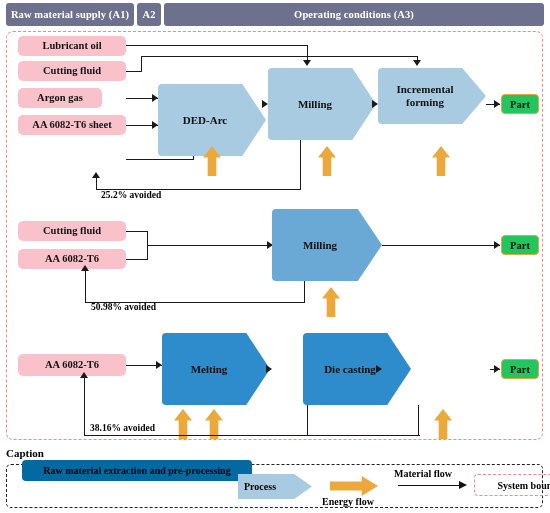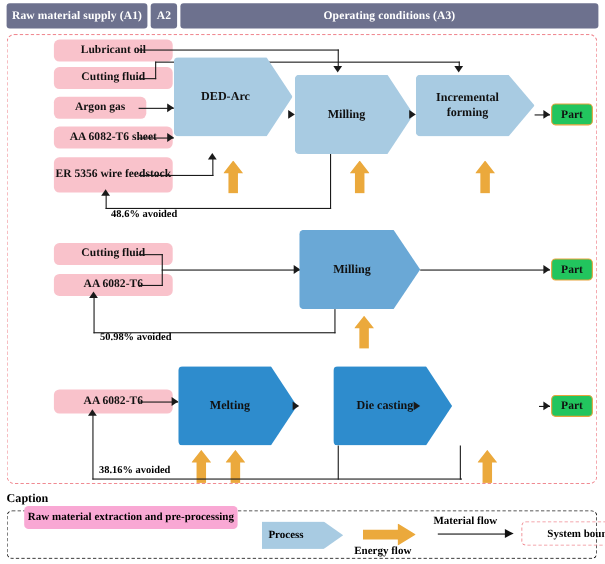--- a/index.html
+++ b/index.html
@@ -19,21 +19,21 @@
   #hdr-a2{left:137px;width:24px;}
   #hdr-a3{left:164px;width:380px;}
 
   
   .sysbox{position:absolute;left:6px;top:31px;width:537px;height:409px;
           border:1.6px dashed #f08a92;border-radius:7px;box-sizing:border-box;}
 
   
   .pink{position:absolute;background:#f9c2cb;border-radius:5px;
         display:flex;align-items:center;justify-content:center;text-align:center;
-        font-size:10.5px;font-weight:bold;line-height:1.15;color:#111;box-sizing:border-box;margin-left:31px;}
+        font-size:10.5px;font-weight:bold;line-height:1.15;color:#111;box-sizing:border-box;}
 
   
   .proc{position:absolute;display:flex;align-items:center;justify-content:center;
         text-align:center;font-size:11px;font-weight:bold;color:#111;line-height:1.15;
         box-sizing:border-box;
         clip-path:polygon(0% 0%, 78% 0%, 100% 50%, 78% 100%, 0% 100%);
         border-radius:4px;}
   .proc span{display:block;padding-right:14px;}
   .p-l1{background:#a8cbe2;}
   .p-l2{background:#6aa8d6;}
@@ -59,21 +59,21 @@
   
   .energy{position:absolute;background:#eba93c;
           clip-path:polygon(50% 0%, 100% 38%, 74% 38%, 74% 100%, 26% 100%, 26% 38%, 0% 38%);}
 
   .avoid{position:absolute;font-size:9.5px;font-weight:bold;color:#000;white-space:nowrap;}
 
   
   .cap-title{position:absolute;left:6px;top:447px;font-size:11px;font-weight:bold;}
   .cap-box{position:absolute;left:6px;top:464px;width:537px;height:44px;
            border:1.6px dashed #222;border-radius:5px;box-sizing:border-box;}
-  .lg-pink{position:absolute;left:22px;top:460px;width:194px;height:21px;background:#f9a8d4;
+  .lg-pink{position:absolute;left:22px;top:460px;width:230px;height:21px;background:#0369a1;
            border-radius:4px;display:flex;align-items:center;justify-content:center;
            font-size:10px;font-weight:bold;}
   .lg-proc{position:absolute;left:238px;top:474px;width:74px;height:25px;background:#a8cbe2;
            clip-path:polygon(0% 0%, 76% 0%, 100% 50%, 76% 100%, 0% 100%);
            display:flex;align-items:center;font-size:10px;font-weight:bold;padding-left:6px;
            box-sizing:border-box;}
   .lg-energy{position:absolute;left:330px;top:476px;width:48px;height:20px;background:#eba93c;
              clip-path:polygon(0% 28%, 66% 28%, 66% 0%, 100% 50%, 66% 100%, 66% 72%, 0% 72%);}
   .lg-etxt{position:absolute;left:322px;top:496px;font-size:10px;font-weight:bold;}
   .lg-mline{position:absolute;left:398px;top:485px;width:62px;border-top:1.5px solid #111;}
@@ -92,21 +92,20 @@
   <div class="hdr" id="hdr-a1">Raw material supply (A1)</div>
   <div class="hdr" id="hdr-a2">A2</div>
   <div class="hdr" id="hdr-a3">Operating conditions (A3)</div>
 
   <div class="sysbox"></div>
 
   <div class="pink" style="left:18px;top:36px;width:108px;height:20px;">Lubricant oil</div>
   <div class="pink" style="left:18px;top:61px;width:108px;height:20px;">Cutting fluid</div>
   <div class="pink" style="left:18px;top:88px;width:84px;height:20px;">Argon gas</div>
   <div class="pink" style="left:18px;top:115px;width:108px;height:20px;">AA 6082-T6 sheet</div>
-  <div class="pink" style="left:18px;top:143px;width:108px;height:32px;">ER 5356 wire feedstock</div>
 
   <div class="hl" style="left:126px;top:45px;width:182px;"></div>
   <div class="vl" style="left:307px;top:45px;height:16px;"></div>
   <div class="ar-d" style="left:303px;top:60px;"></div>
 
   <div class="hl" style="left:126px;top:71px;width:16px;"></div>
   <div class="vl" style="left:141px;top:56px;height:16px;"></div>
   <div class="hl" style="left:141px;top:56px;width:277px;"></div>
   <div class="vl" style="left:417px;top:56px;height:5px;"></div>
   <div class="ar-d" style="left:413px;top:60px;"></div>
@@ -114,21 +113,21 @@
   <div class="hl" style="left:126px;top:98px;width:32px;"></div>
   <div class="ar-r" style="left:152px;top:94px;"></div>
 
   <div class="hl" style="left:126px;top:125px;width:32px;"></div>
   <div class="ar-r" style="left:152px;top:121px;"></div>
 
   <div class="hl" style="left:126px;top:159px;width:68px;"></div>
   <div class="vl" style="left:193px;top:143px;height:17px;"></div>
   <div class="ar-u" style="left:189px;top:139px;"></div>
 
-  <div class="proc p-l1" style="left:158px;top:52px;width:108px;height:72px;">
+  <div class="proc p-l1" style="left:158px;top:84px;width:108px;height:72px;">
     <span>DED-Arc</span>
   </div>
   <div class="proc p-l1" style="left:268px;top:68px;width:108px;height:72px;">
     <span>Milling</span>
   </div>
   <div class="proc p-l1" style="left:378px;top:68px;width:108px;height:56px;">
     <span>Incremental forming</span>
   </div>
 
   <div class="ar-r" style="left:262px;top:100px;"></div>
@@ -139,21 +138,21 @@
   <div class="part" style="left:501px;top:94px;width:38px;height:20px;">Part</div>
 
   <div class="energy" style="left:203px;top:146px;width:18px;height:30px;"></div>
   <div class="energy" style="left:318px;top:146px;width:18px;height:30px;"></div>
   <div class="energy" style="left:432px;top:146px;width:18px;height:30px;"></div>
 
   <div class="vl" style="left:300px;top:140px;height:50px;"></div>
   <div class="hl" style="left:96px;top:189px;width:205px;"></div>
   <div class="vl" style="left:96px;top:176px;height:14px;"></div>
   <div class="ar-u" style="left:92px;top:172px;"></div>
-  <div class="avoid" style="left:101px;top:190px;">48.6% avoided</div>
+  <div class="avoid" style="left:101px;top:190px;">25.2% avoided</div>
 
   <div class="pink" style="left:18px;top:221px;width:108px;height:20px;">Cutting fluid</div>
   <div class="pink" style="left:18px;top:249px;width:108px;height:20px;">AA 6082-T6</div>
 
   <div class="hl" style="left:126px;top:231px;width:22px;"></div>
   <div class="hl" style="left:126px;top:259px;width:22px;"></div>
   <div class="vl" style="left:147px;top:231px;height:29px;"></div>
   <div class="hl" style="left:147px;top:245px;width:126px;"></div>
   <div class="ar-r" style="left:267px;top:241px;"></div>
 

